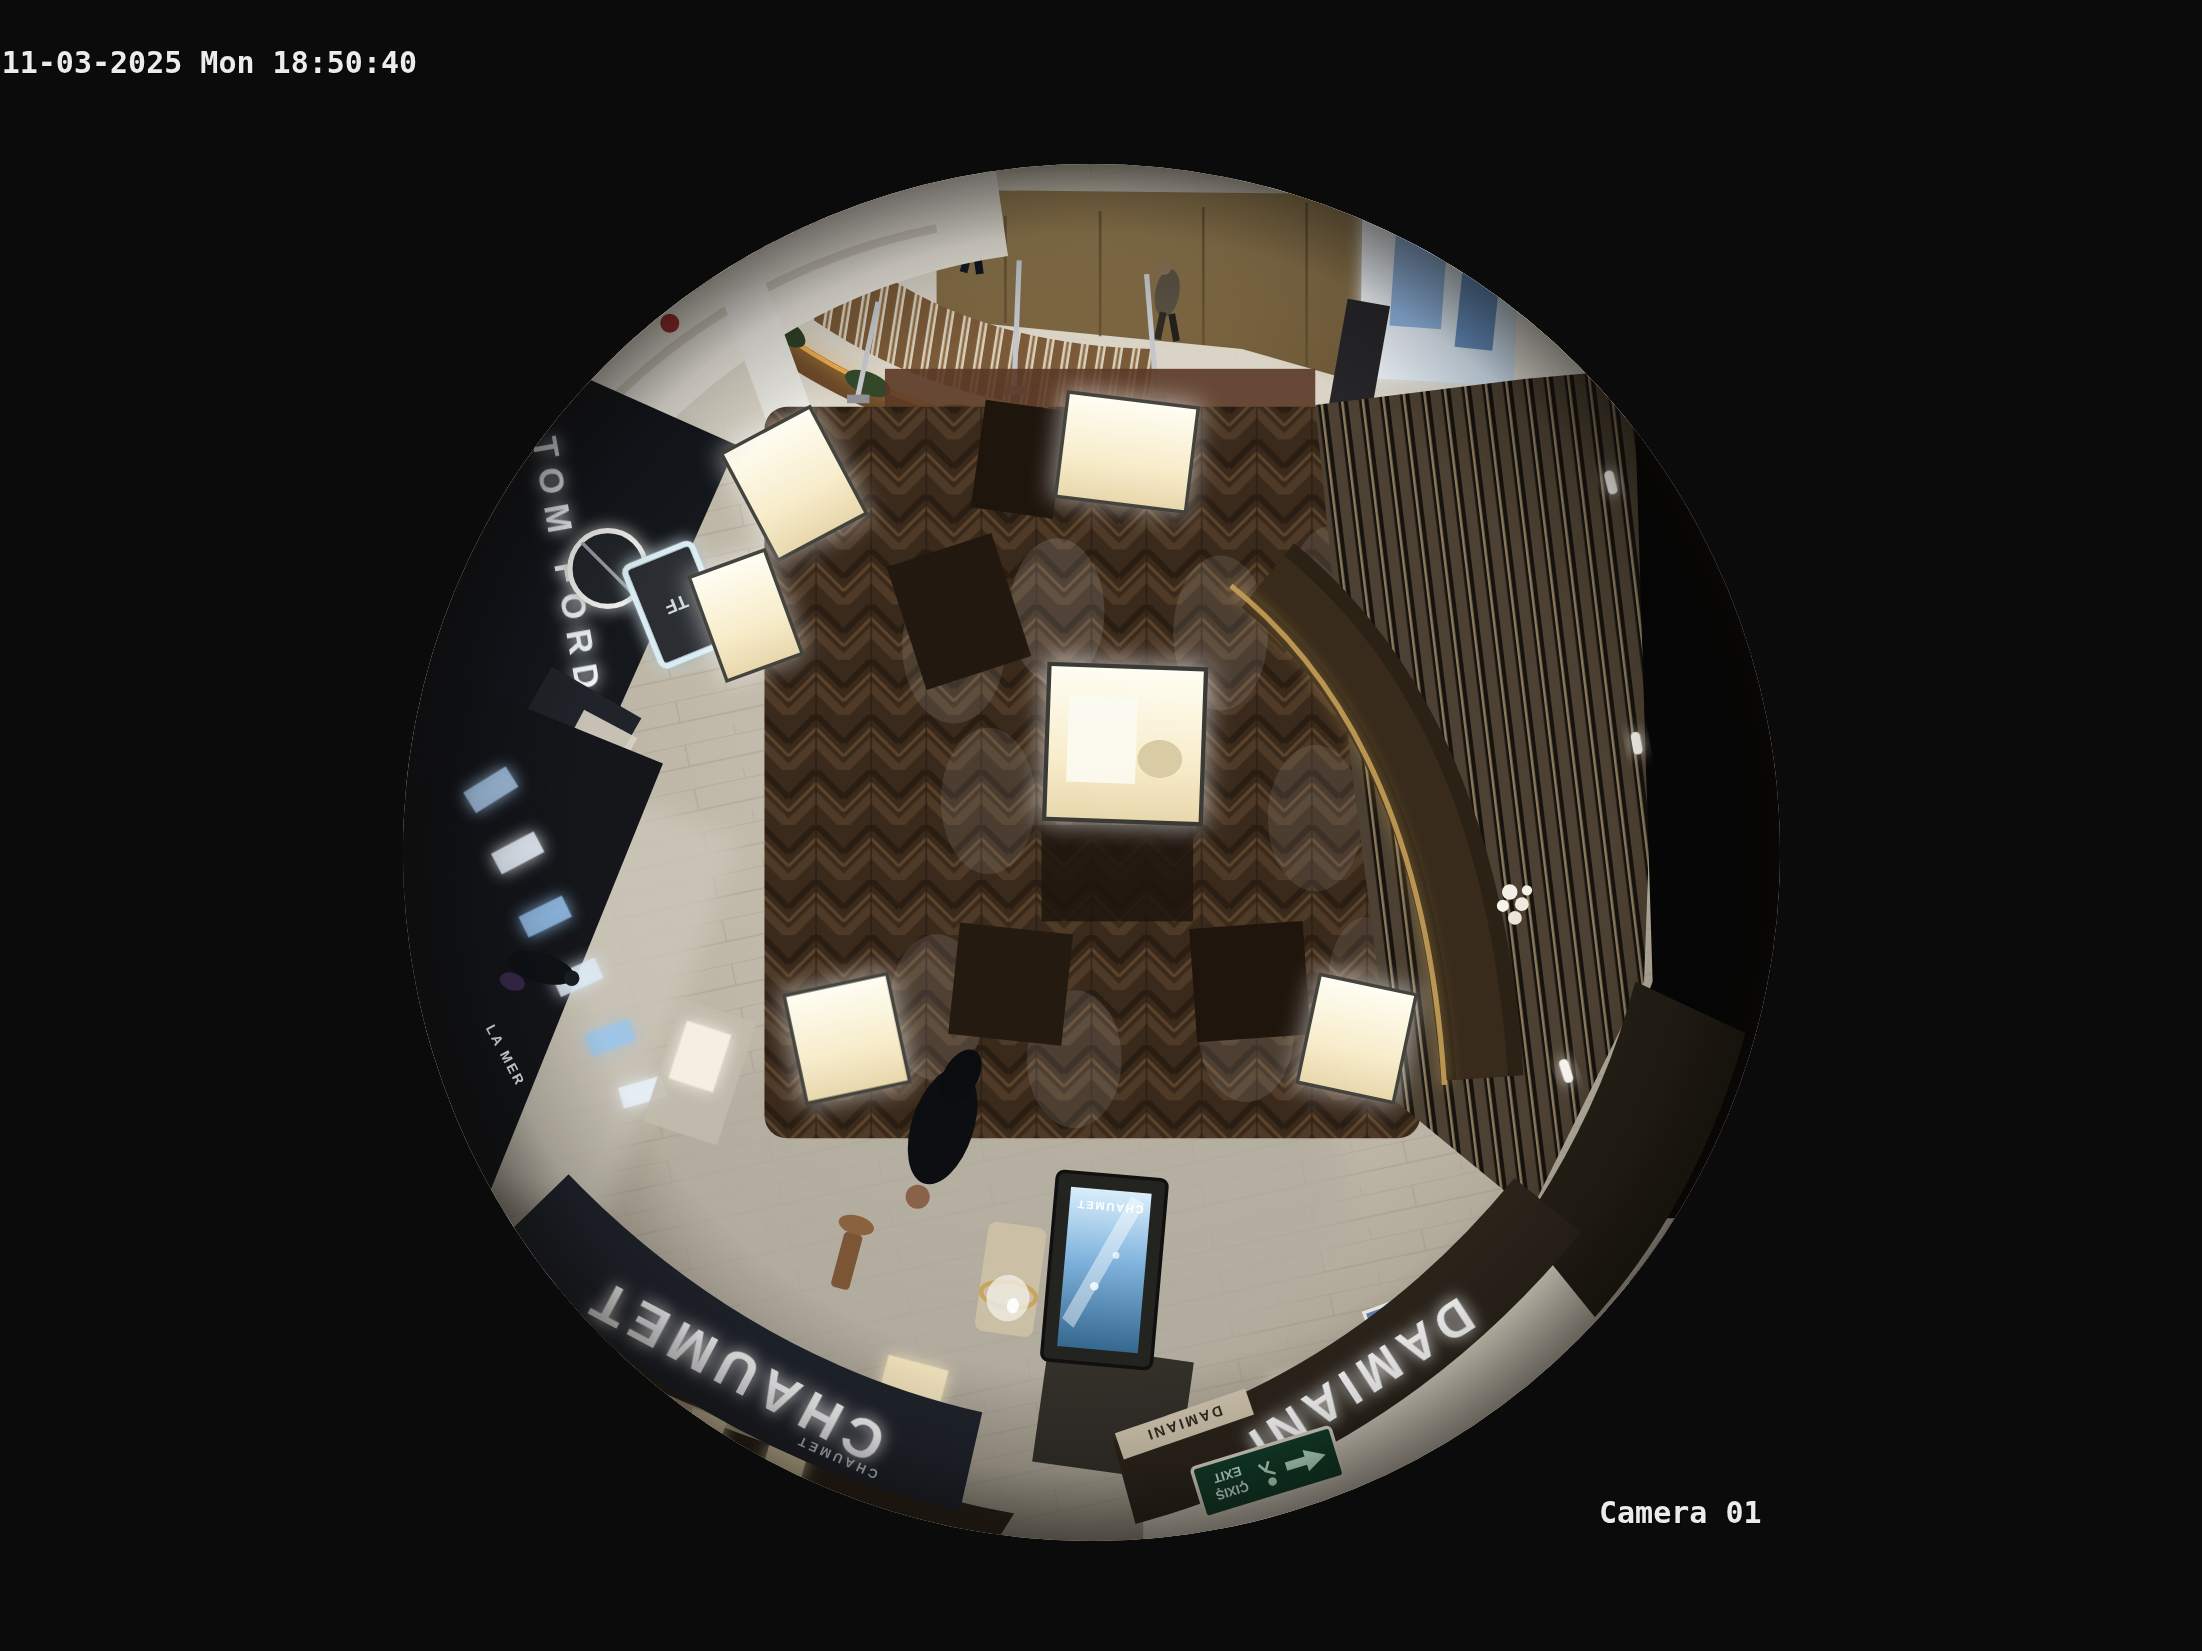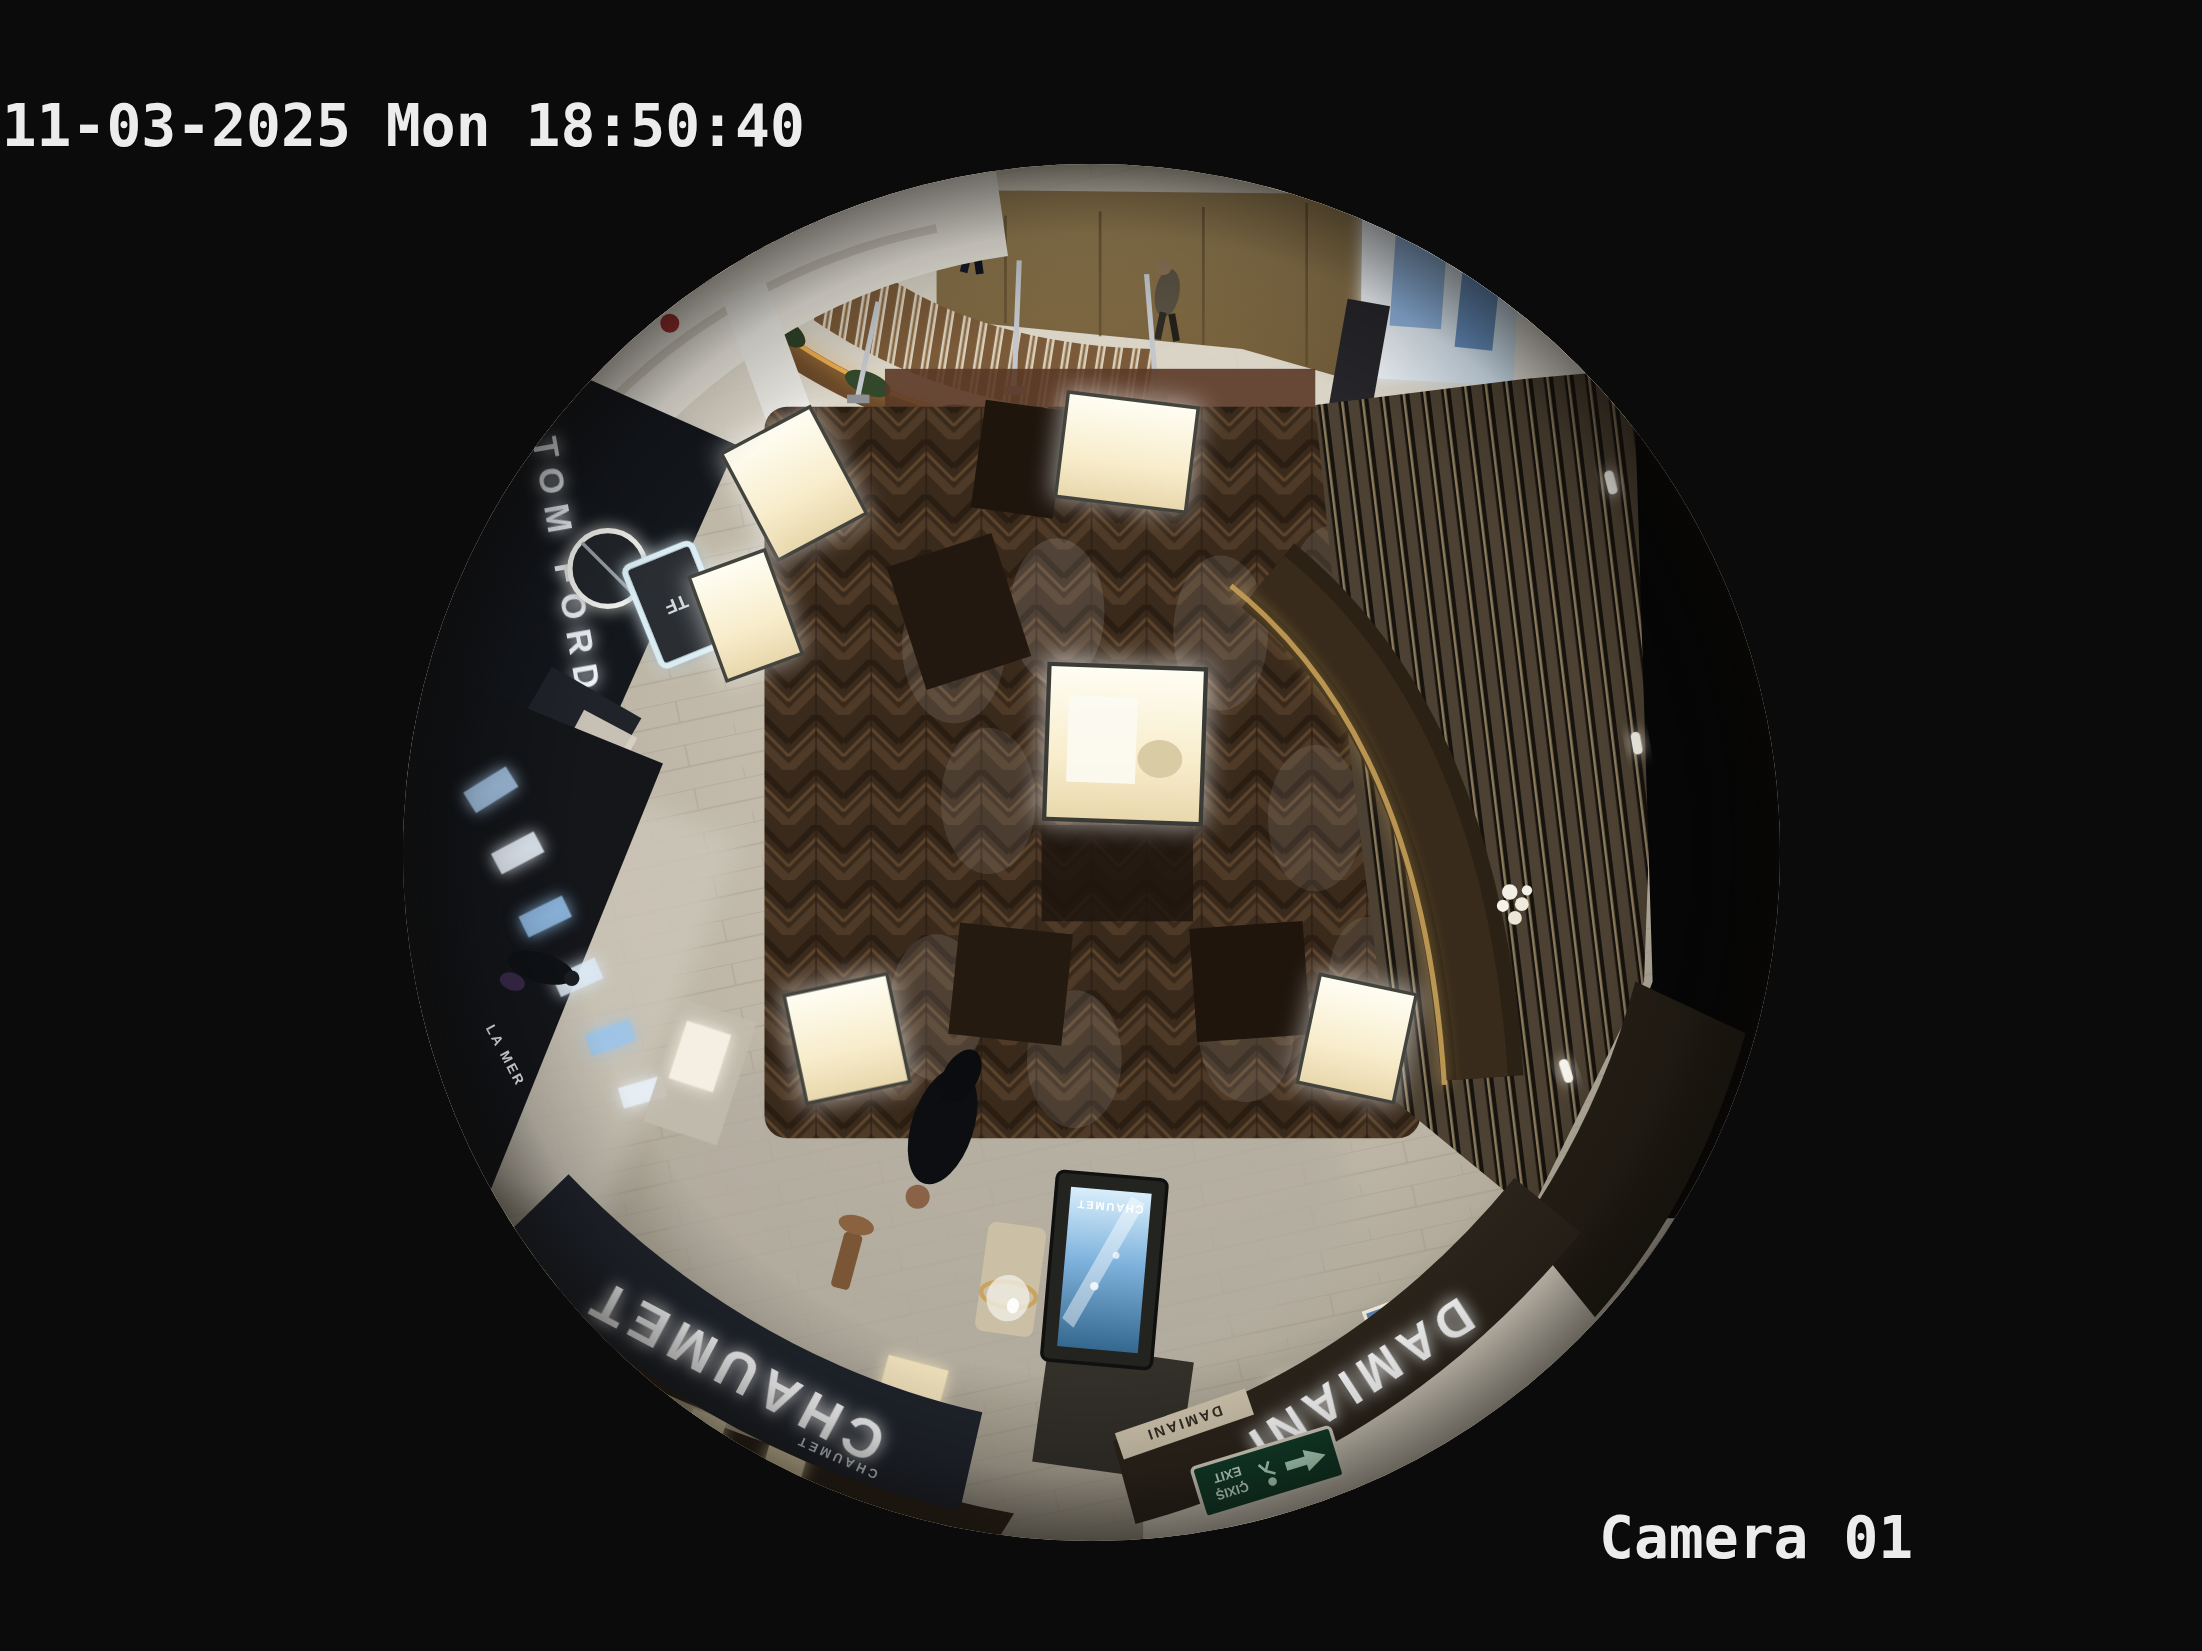--- a/index.html
+++ b/index.html
@@ -1,21 +1,21 @@
 <!DOCTYPE html>
 <html style="font-size:13.8px"><head>
 <meta charset="utf-8">
 <style>
   html,body{margin:0;padding:0;background:#000;}
   .stage{position:relative;width:2203px;height:1652px;background:#0b0b0b;overflow:hidden;
          font-family:"DejaVu Sans Mono",monospace;}
-  .osd{position:absolute;color:#ececec;font-size:58px;font-weight:bold;white-space:pre;
-       font-family:"DejaVu Sans Mono",monospace;text-shadow:0.9px 0.9px 0 rgba(0,0,0,.6);margin-top:47px;}
+  .osd{position:absolute;color:#ececec;font-size:30px;font-weight:bold;white-space:pre;
+       font-family:"DejaVu Sans Mono",monospace;text-shadow:0.9px 0.9px 0 rgba(0,0,0,.6);}
   .osd-timestamp{left:1.7px;top:45px;}
-  .osd-camera{left:1599px;top:1457px;}
+  .osd-camera{left:1599px;top:1495px;}
   .fisheye{position:absolute;left:403px;top:164px;width:1377px;height:1377px;border-radius:50%;
            overflow:hidden;background:#b9b2a3;}
   .fisheye svg{display:block;}
   text.sign{font-family:"Liberation Sans","DejaVu Sans",sans-serif;font-weight:bold;}
 </style>
 </head>
 <body>
 
 <div class="stage">
 

